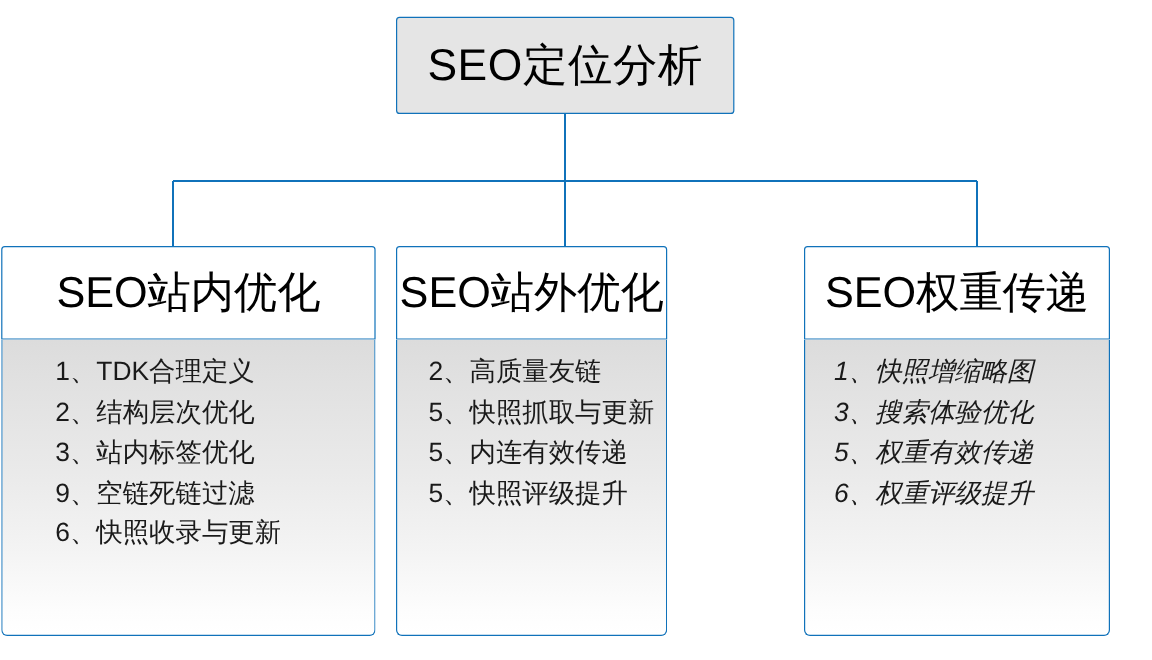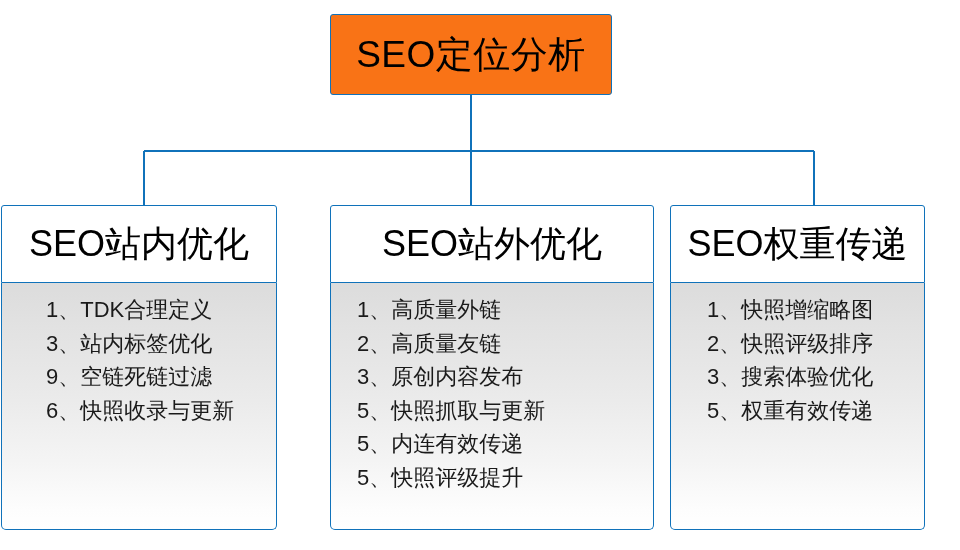--- a/index.html
+++ b/index.html
@@ -11,35 +11,35 @@
   }
   #stage{position:relative;width:960px;height:550px;}
 
   
   #connectors{position:absolute;left:0;top:0;width:960px;height:550px;}
 
   
   .node-root{
     position:absolute;
     left:330px;top:14px;width:282px;height:81px;
-    background:#f97316;
+    background:#e5e5e5;
     border:1.4px solid #1072BA;
     border-radius:3px;
     box-sizing:border-box;
     display:flex;align-items:center;justify-content:center;
   }
   .node-root .title{
     font-size:37px;color:#000000;letter-spacing:0.5px;line-height:1;
     white-space:nowrap;
   }
 
   
   .branch{position:absolute;top:205px;}
-  .branch.c0{left:1px;width:276px;}
-  .branch.c1{left:330px;width:324px;}
+  .branch.c0{left:1px;width:312px;}
+  .branch.c1{left:330px;width:226px;}
   .branch.c2{left:670px;width:255px;}
 
   .branch-head{
     height:78px;
     background:#ffffff;
     border:1.4px solid #1072BA;
     border-radius:3px 3px 0 0;
     box-sizing:border-box;
     display:flex;align-items:center;justify-content:center;
   }
@@ -56,21 +56,21 @@
     background:linear-gradient(to bottom,#dcdcdc 0%,#e2e2e2 18%,#eaeaea 45%,#f4f4f4 72%,#fdfdfd 92%,#ffffff 100%);
     padding:10px 0 6px 0;
     display:flex;flex-direction:column;justify-content:flex-start;
     overflow:hidden;
   }
   .branch-body .item{
     font-size:22px;color:#1a1a1a;line-height:33.5px;
     padding-left:44px;white-space:nowrap;
   }
   .branch.c1 .branch-body .item{padding-left:26px;}
-  .branch.c2 .branch-body .item{padding-left:36px;}
+  .branch.c2 .branch-body .item{padding-left:24px;font-style:italic;}
 </style>
 </head>
 <body>
 
 <div id="stage">
 
   <svg id="connectors" viewBox="0 0 960 550" width="960" height="550" aria-hidden="true">
     <g stroke="#1072BA" stroke-width="1.6" fill="none" shape-rendering="crispEdges">
       <line x1="471" y1="95" x2="471" y2="205"></line>
       <line x1="144" y1="151" x2="814" y2="151"></line>
@@ -82,45 +82,44 @@
   <div class="node-root">
     <span class="title">SEO定位分析</span>
   </div>
 
   <div class="branch c0">
     <div class="branch-head">
       <span class="htitle">SEO站内优化</span>
     </div>
     <div class="branch-body">
       <div class="item">1、TDK合理定义</div>
+      <div class="item">2、结构层次优化</div>
       <div class="item">3、站内标签优化</div>
       <div class="item">9、空链死链过滤</div>
       <div class="item">6、快照收录与更新</div>
     </div>
   </div>
 
   <div class="branch c1">
     <div class="branch-head">
       <span class="htitle">SEO站外优化</span>
     </div>
     <div class="branch-body">
-      <div class="item">1、高质量外链</div>
       <div class="item">2、高质量友链</div>
-      <div class="item">3、原创内容发布</div>
       <div class="item">5、快照抓取与更新</div>
       <div class="item">5、内连有效传递</div>
       <div class="item">5、快照评级提升</div>
     </div>
   </div>
 
   <div class="branch c2">
     <div class="branch-head">
       <span class="htitle">SEO权重传递</span>
     </div>
     <div class="branch-body">
       <div class="item">1、快照增缩略图</div>
-      <div class="item">2、快照评级排序</div>
       <div class="item">3、搜索体验优化</div>
       <div class="item">5、权重有效传递</div>
+      <div class="item">6、权重评级提升</div>
     </div>
   </div>
 
 </div>
 
 </body></html>

